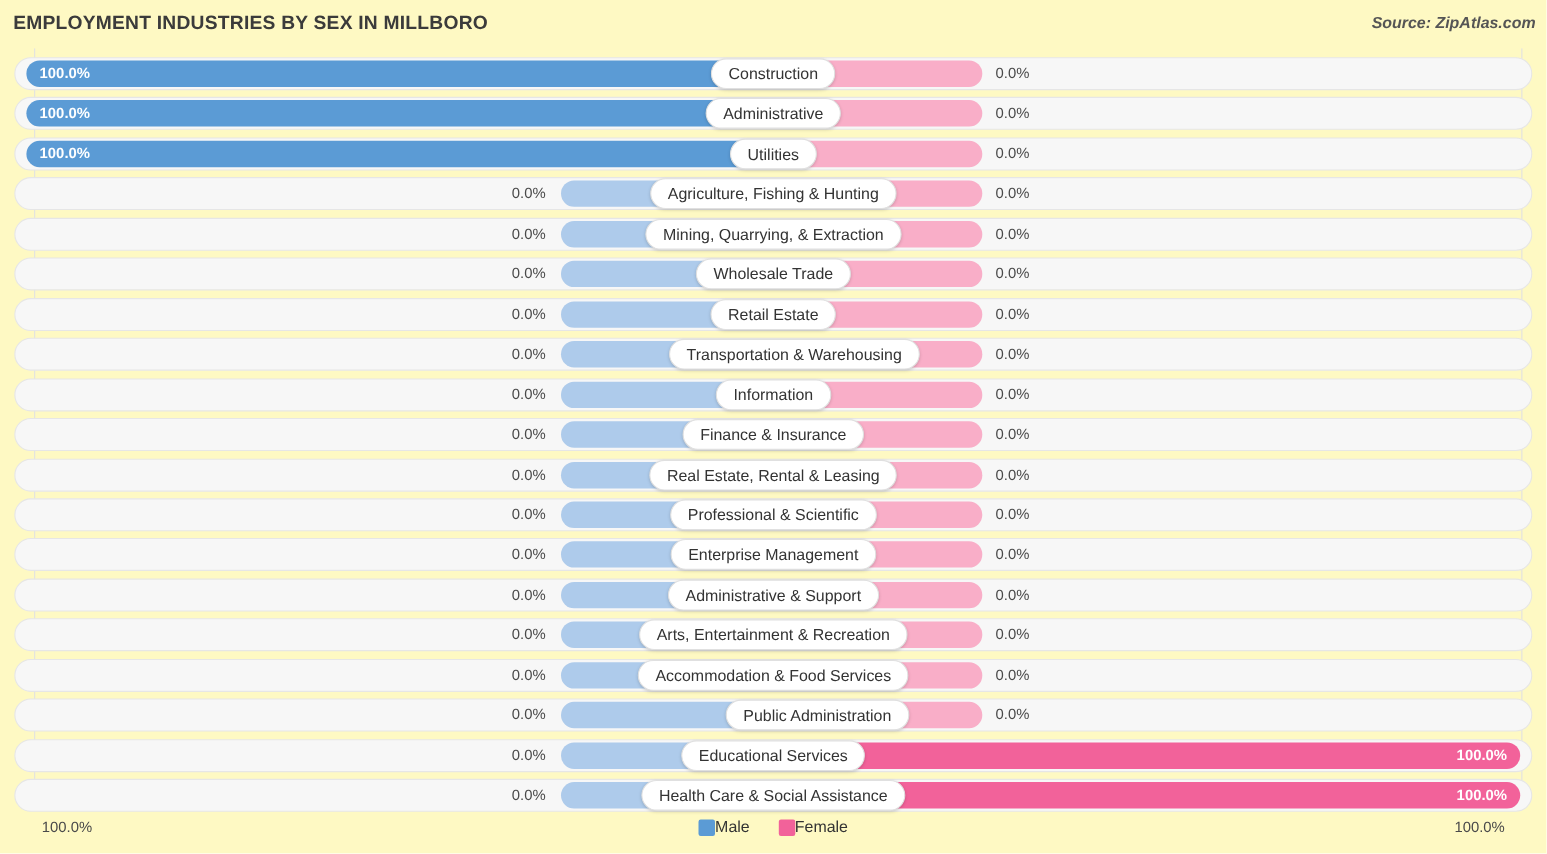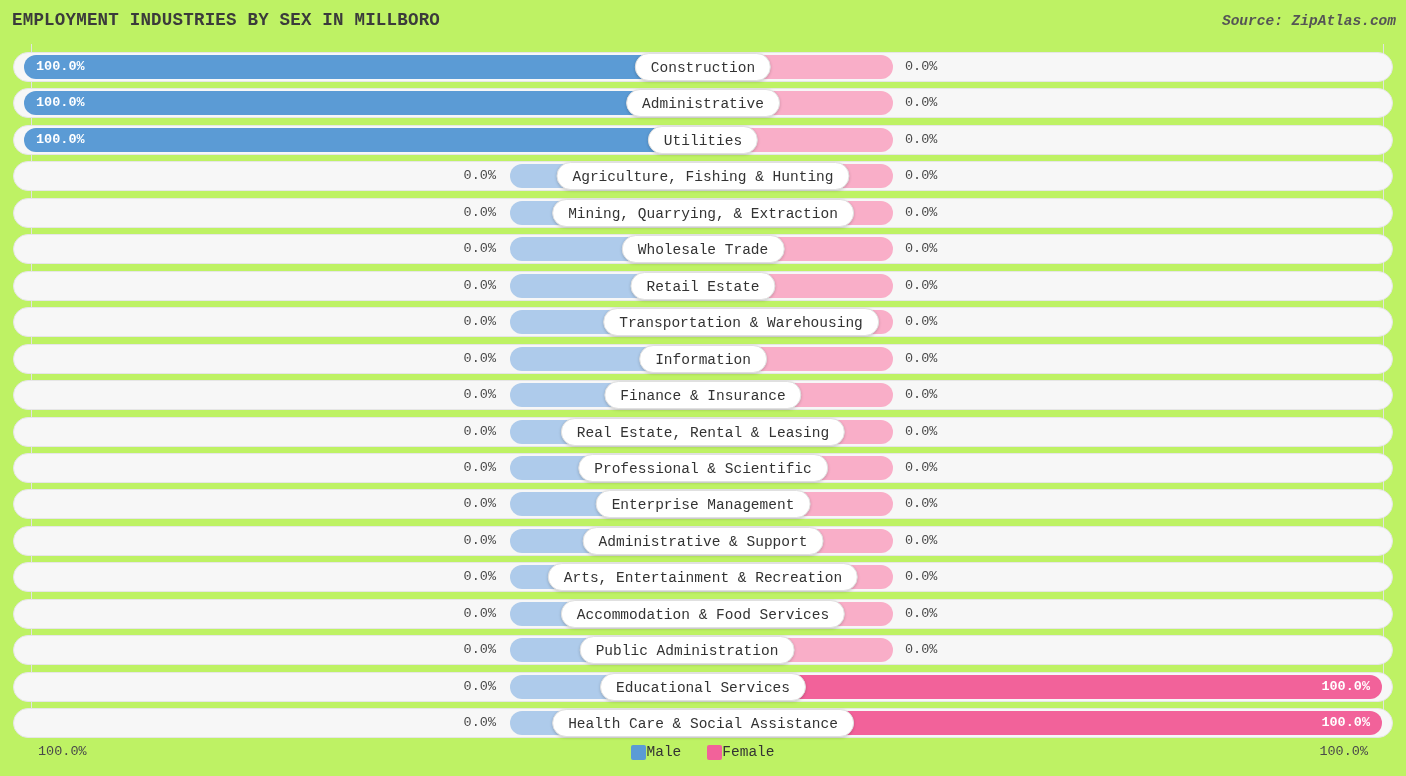--- a/index.html
+++ b/index.html
@@ -3,21 +3,21 @@
 <meta charset="utf-8">
 <style>
   * { box-sizing: border-box; }
   html, body {
     margin: 0; padding: 0;
     width: 1406px; height: 776px;
     background: #ffffff;
     font-family: "Liberation Sans", sans-serif;
     overflow: hidden;
   }
-  #app { position: relative; width: 1406px; height: 776px; background: #bef264; font-family: Liberation Mono, monospace; }
+  #app { position: relative; width: 1406px; height: 776px; background: #fef9c3; }
 
   
   .header { position: absolute; left: 0; top: 0; width: 1406px; height: 44px; }
   .title {
     position: absolute; left: 12px; top: 10px;
     font-size: 17.5px; font-weight: 700; letter-spacing: .2px;
     color: #3b3b3b; white-space: nowrap;
   }
   .source {
     position: absolute; right: 10px; top: 13px;
@@ -173,21 +173,21 @@
         <div class="outval left" style="right: 910px;">0.0%</div>
         <div class="outval right" style="left: 905px;">0.0%</div>
         <div class="pill" style="left: 703px;">Retail Estate</div>
       </div>
       <div class="row" style="top: 262.15px;">
         <div class="track"></div>
         <div class="bar male zero" style="width: 193px;"></div>
         <div class="bar female zero" style="width: 190px;"></div>
         <div class="outval left" style="right: 910px;">0.0%</div>
         <div class="outval right" style="left: 905px;">0.0%</div>
-        <div class="pill" style="left: 741px;">Transportation &amp; Warehousing</div>
+        <div class="pill" style="left: 722px;">Transportation &amp; Warehousing</div>
       </div>
       <div class="row" style="top: 298.6px;">
         <div class="track"></div>
         <div class="bar male zero" style="width: 193px;"></div>
         <div class="bar female zero" style="width: 190px;"></div>
         <div class="outval left" style="right: 910px;">0.0%</div>
         <div class="outval right" style="left: 905px;">0.0%</div>
         <div class="pill" style="left: 703px;">Information</div>
       </div>
       <div class="row" style="top: 335.05px;">
@@ -245,21 +245,21 @@
         <div class="outval left" style="right: 910px;">0.0%</div>
         <div class="outval right" style="left: 905px;">0.0%</div>
         <div class="pill" style="left: 703px;">Accommodation &amp; Food Services</div>
       </div>
       <div class="row" style="top: 590.2px;">
         <div class="track"></div>
         <div class="bar male zero" style="width: 193px;"></div>
         <div class="bar female zero" style="width: 190px;"></div>
         <div class="outval left" style="right: 910px;">0.0%</div>
         <div class="outval right" style="left: 905px;">0.0%</div>
-        <div class="pill" style="left: 687px;">Public Administration</div>
+        <div class="pill" style="left: 743px;">Public Administration</div>
       </div>
       <div class="row" style="top: 626.65px;">
         <div class="track"></div>
         <div class="bar male zero" style="width: 193px;"></div>
         <div class="bar female" style="width: 679px;">
           <span class="inval">100.0%</span>
         </div>
         <div class="outval left" style="right: 910px;">0.0%</div>
         <div class="pill" style="left: 703px;">Educational Services</div>
       </div>

